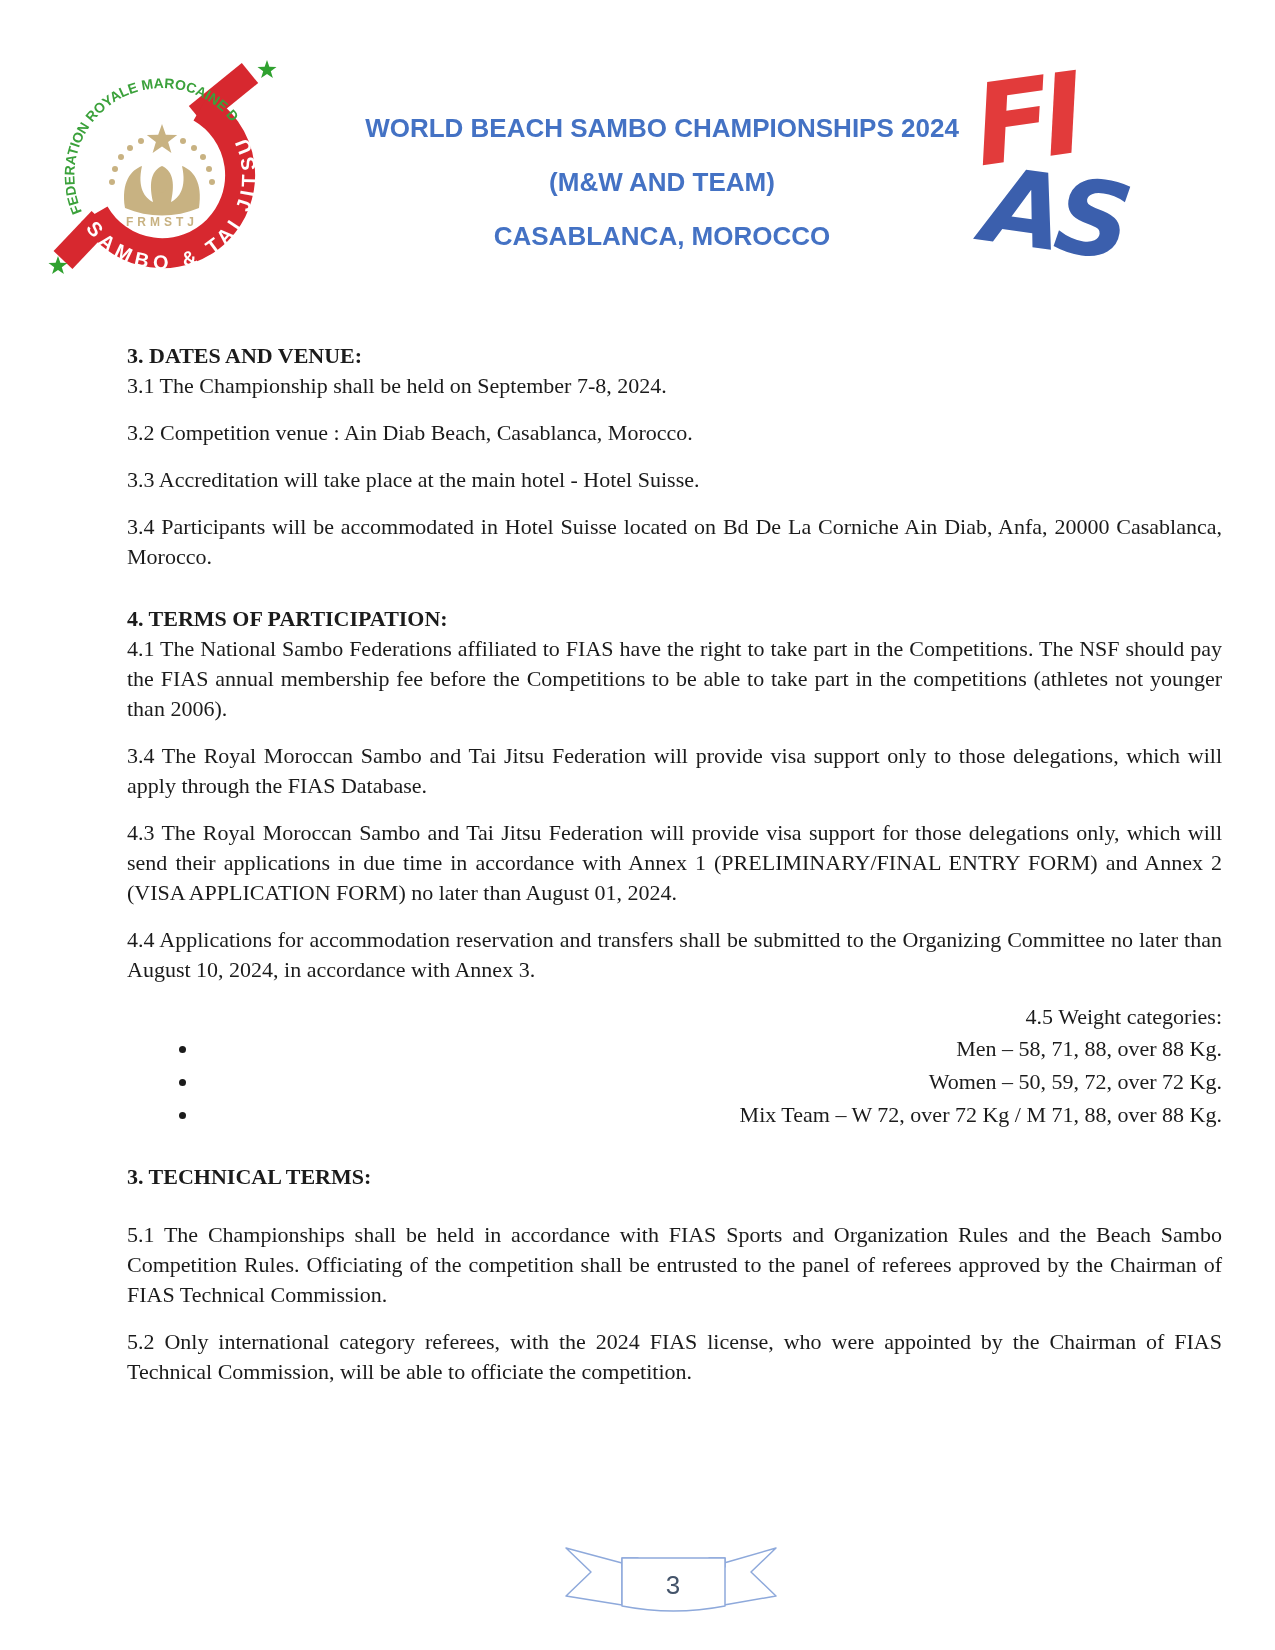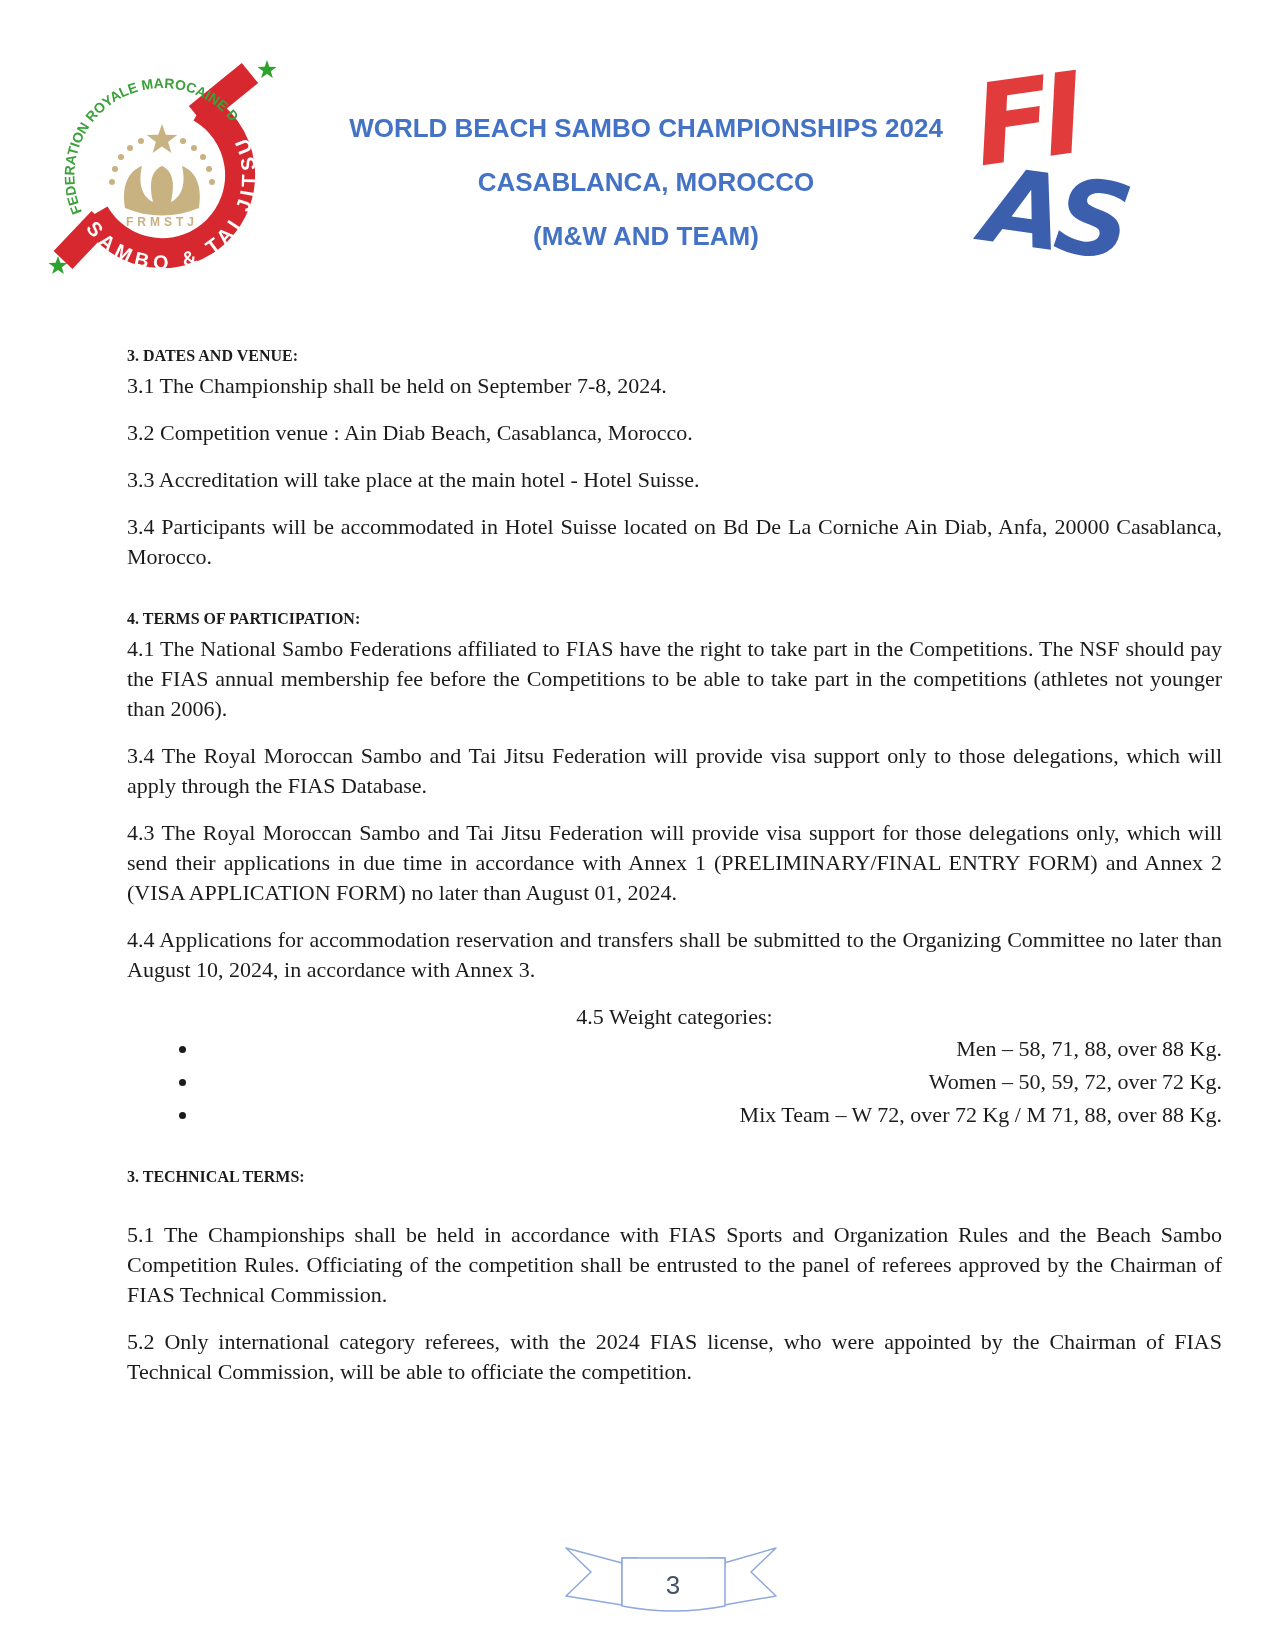--- a/index.html
+++ b/index.html
@@ -5,35 +5,35 @@
   html,body { margin:0; padding:0; background:#ffffff; }
   .page {
     position:relative; width:1275px; height:1650px; margin:0 auto;
     background:#ffffff; overflow:hidden;
     font-family:"Liberation Serif", serif; color:#1b1b1b;
   }
   
   .logo-left { position:absolute; left:45px; top:58px; }
   .logo-fias { position:absolute; left:945px; top:52px; }
   .title-block {
-    position:absolute; top:114px; left:316px; width:660px; text-align:center;
+    position:absolute; top:114px; left:332px; width:660px; text-align:center;
     font-family:"Liberation Sans", sans-serif; font-weight:bold; font-size:26px;
     color:#4472C4;
   }
   .title-block .title-line { line-height:28px; margin:0 0 26px 0; }
   
   .content {
     position:absolute; top:341px; left:127px; width:1095px;
     font-size:22px; line-height:30px; text-align:justify;
   }
-  .content h2 { font-size:16px; font-weight:bold; margin:32px 0 0 0; line-height:30px; text-align:left; }
+  .content h2 { font-size:22px; font-weight:bold; margin:32px 0 0 0; line-height:30px; text-align:left; }
   .content h2.first { margin-top:0; }
   .content h2.gap-after { margin-bottom:28px; }
   .content p { margin:0 0 17px 0; }
-  .content p.intro { margin-bottom:2px; text-align:center; }
+  .content p.intro { margin-bottom:2px; text-align:right; }
   .content strong { font-weight:normal; }
   .content ul { margin:0 0 17px 0; padding:0 0 0 72px; list-style:disc; text-align:right; }
   .content li { line-height:30px; margin-bottom:3px; }
   
   .footer-ribbon { position:absolute; left:564px; top:1545px; }
 </style>
 </head>
 <body>
 
 <div class="page">
@@ -82,22 +82,22 @@
              C 130,160 104,160 80,150 Z" fill="#C8B282"></path>
     <ellipse cx="117" cy="122" rx="5" ry="13" fill="#C8B282"></ellipse>
     <text x="117" y="168" text-anchor="middle" font-family="'Liberation Sans',sans-serif" font-size="12" font-weight="bold" letter-spacing="4" fill="#C8B282">FRMSTJ</text>
 
     <use href="#star5" x="222" y="12" fill="#2FA12F"></use>
     <use href="#star5" x="13" y="208" fill="#2FA12F"></use>
   </svg>
 
   <div class="title-block">
     <div class="title-line">WORLD BEACH SAMBO CHAMPIONSHIPS 2024</div>
+    <div class="title-line">(M&amp;W AND TEAM)</div>
     <div class="title-line">CASABLANCA, MOROCCO</div>
-    <div class="title-line">(M&amp;W AND TEAM)</div>
   </div>
 
   <svg class="logo-fias" width="205" height="215" viewBox="0 0 205 215" xmlns="http://www.w3.org/2000/svg">
     <g font-family="'DejaVu Sans',sans-serif" font-weight="bold" font-style="italic">
       <text x="30" y="104" font-size="112" letter-spacing="-8" fill="#E23B3B" transform="rotate(-8 100 70)">FI</text>
       <text x="38" y="198" font-size="104" letter-spacing="-8" fill="#3B5FAD" transform="rotate(8 110 170)">AS</text>
     </g>
   </svg>
 
   <main class="content">

